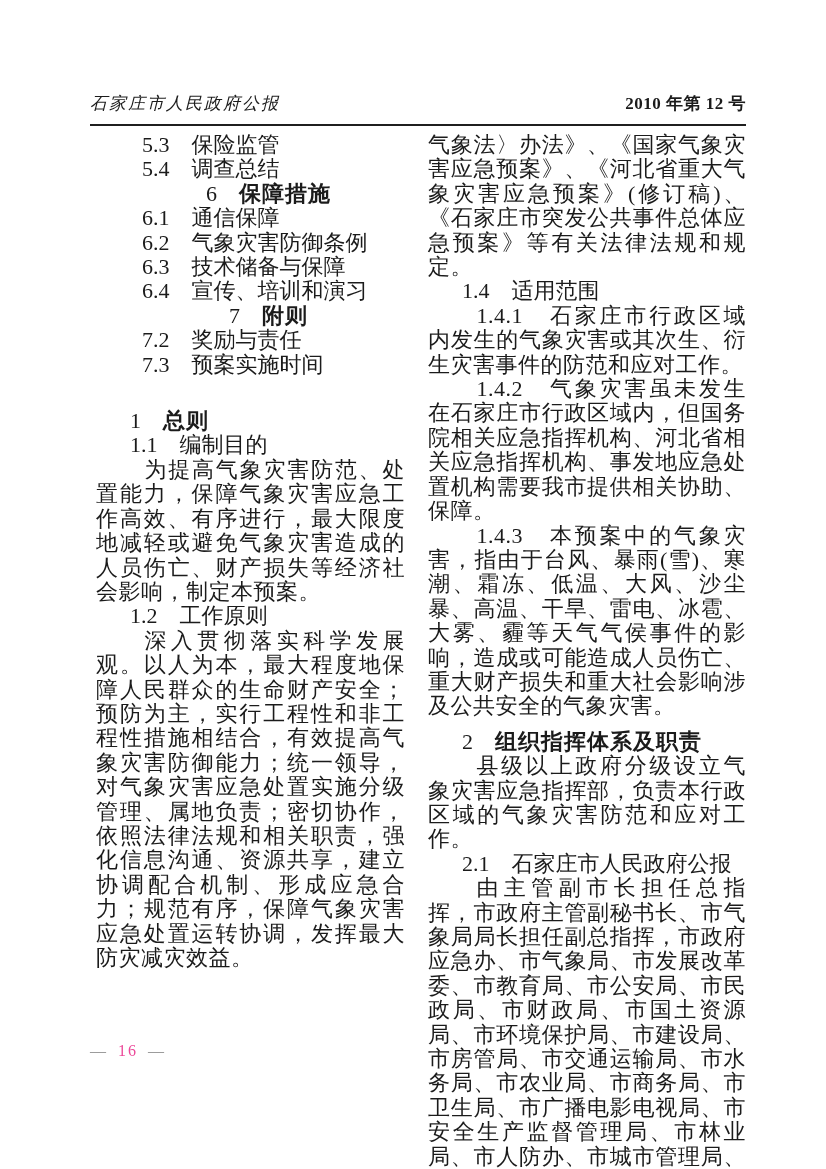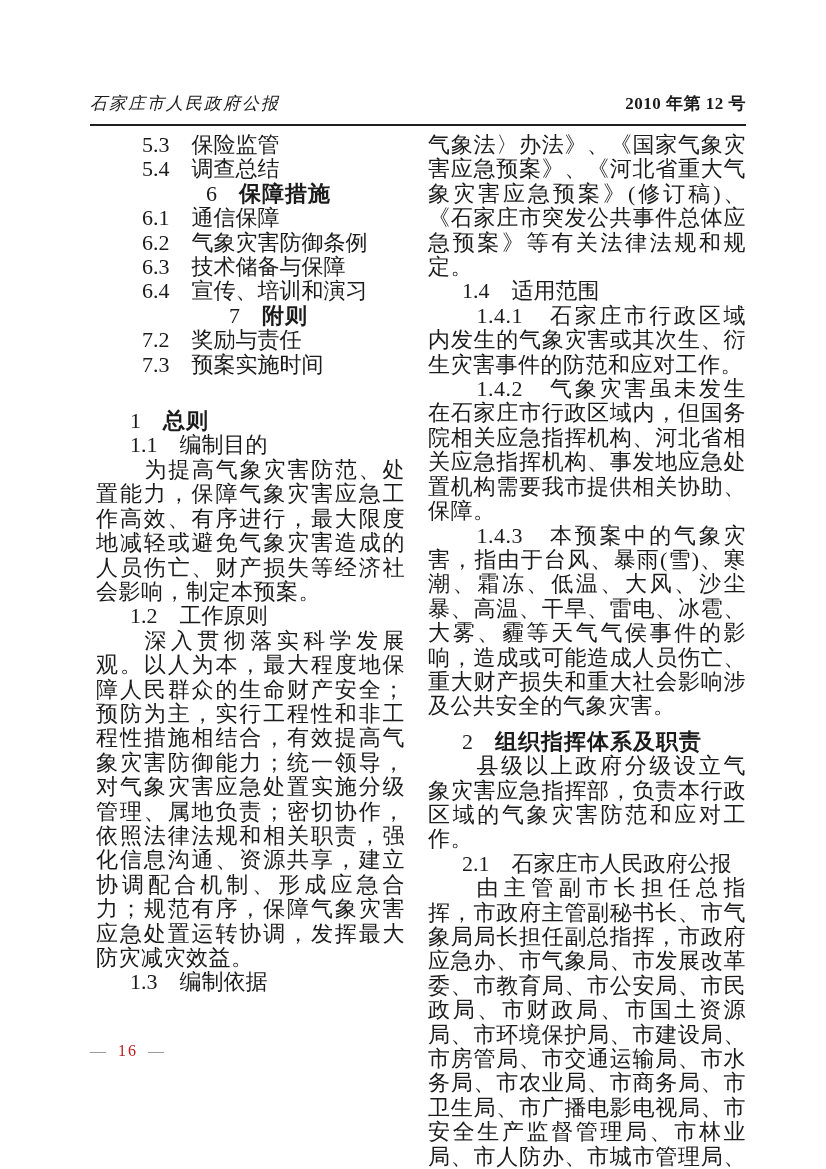--- a/index.html
+++ b/index.html
@@ -66,21 +66,21 @@
   .para-cont { text-indent: 0; }
   
   .footer {
     position: absolute;
     left: 90px;
     top: 1042px;
     font-size: 16px;
     letter-spacing: 2px;
   }
   .footer .dash { color: #8c8c8c; }
-  .footer .pagenum { color: #b91c1c; margin: 0 10px; }
+  .footer .pagenum { color: #ec4899; margin: 0 10px; }
 </style>
 </head>
 <body>
 
 <div class="page">
 
   <div class="header">
     <span class="journal-title">石家庄市人民政府公报</span>
     <span class="issue-label">2010 年第 12 号</span>
   </div>
@@ -127,23 +127,20 @@
       <div class="heading">
         <span class="num">1.1</span><span class="lbl">编制目的</span>
       </div>
       <p class="para">为提高气象灾害防范、处置能力，保障气象灾害应急工作高效、有序进行，最大限度地减轻或避免气象灾害造成的人员伤亡、财产损失等经济社会影响，制定本预案。</p>
 
       <div class="heading">
         <span class="num">1.2</span><span class="lbl">工作原则</span>
       </div>
       <p class="para">深入贯彻落实科学发展观。以人为本，最大程度地保障人民群众的生命财产安全；预防为主，实行工程性和非工程性措施相结合，有效提高气象灾害防御能力；统一领导，对气象灾害应急处置实施分级管理、属地负责；密切协作，依照法律法规和相关职责，强化信息沟通、资源共享，建立协调配合机制、形成应急合力；规范有序，保障气象灾害应急处置运转协调，发挥最大防灾减灾效益。</p>
 
-      <div class="heading">
-        <span class="num">1.3</span><span class="lbl">编制依据</span>
-      </div>
 
     </div>
 
     <div class="col col-right">
 
       <p class="para para-cont">气象法〉办法》、《国家气象灾害应急预案》、《河北省重大气象灾害应急预案》(修订稿)、《石家庄市突发公共事件总体应急预案》等有关法律法规和规定。</p>
 
       <div class="heading">
         <span class="num">1.4</span><span class="lbl">适用范围</span>
       </div>

